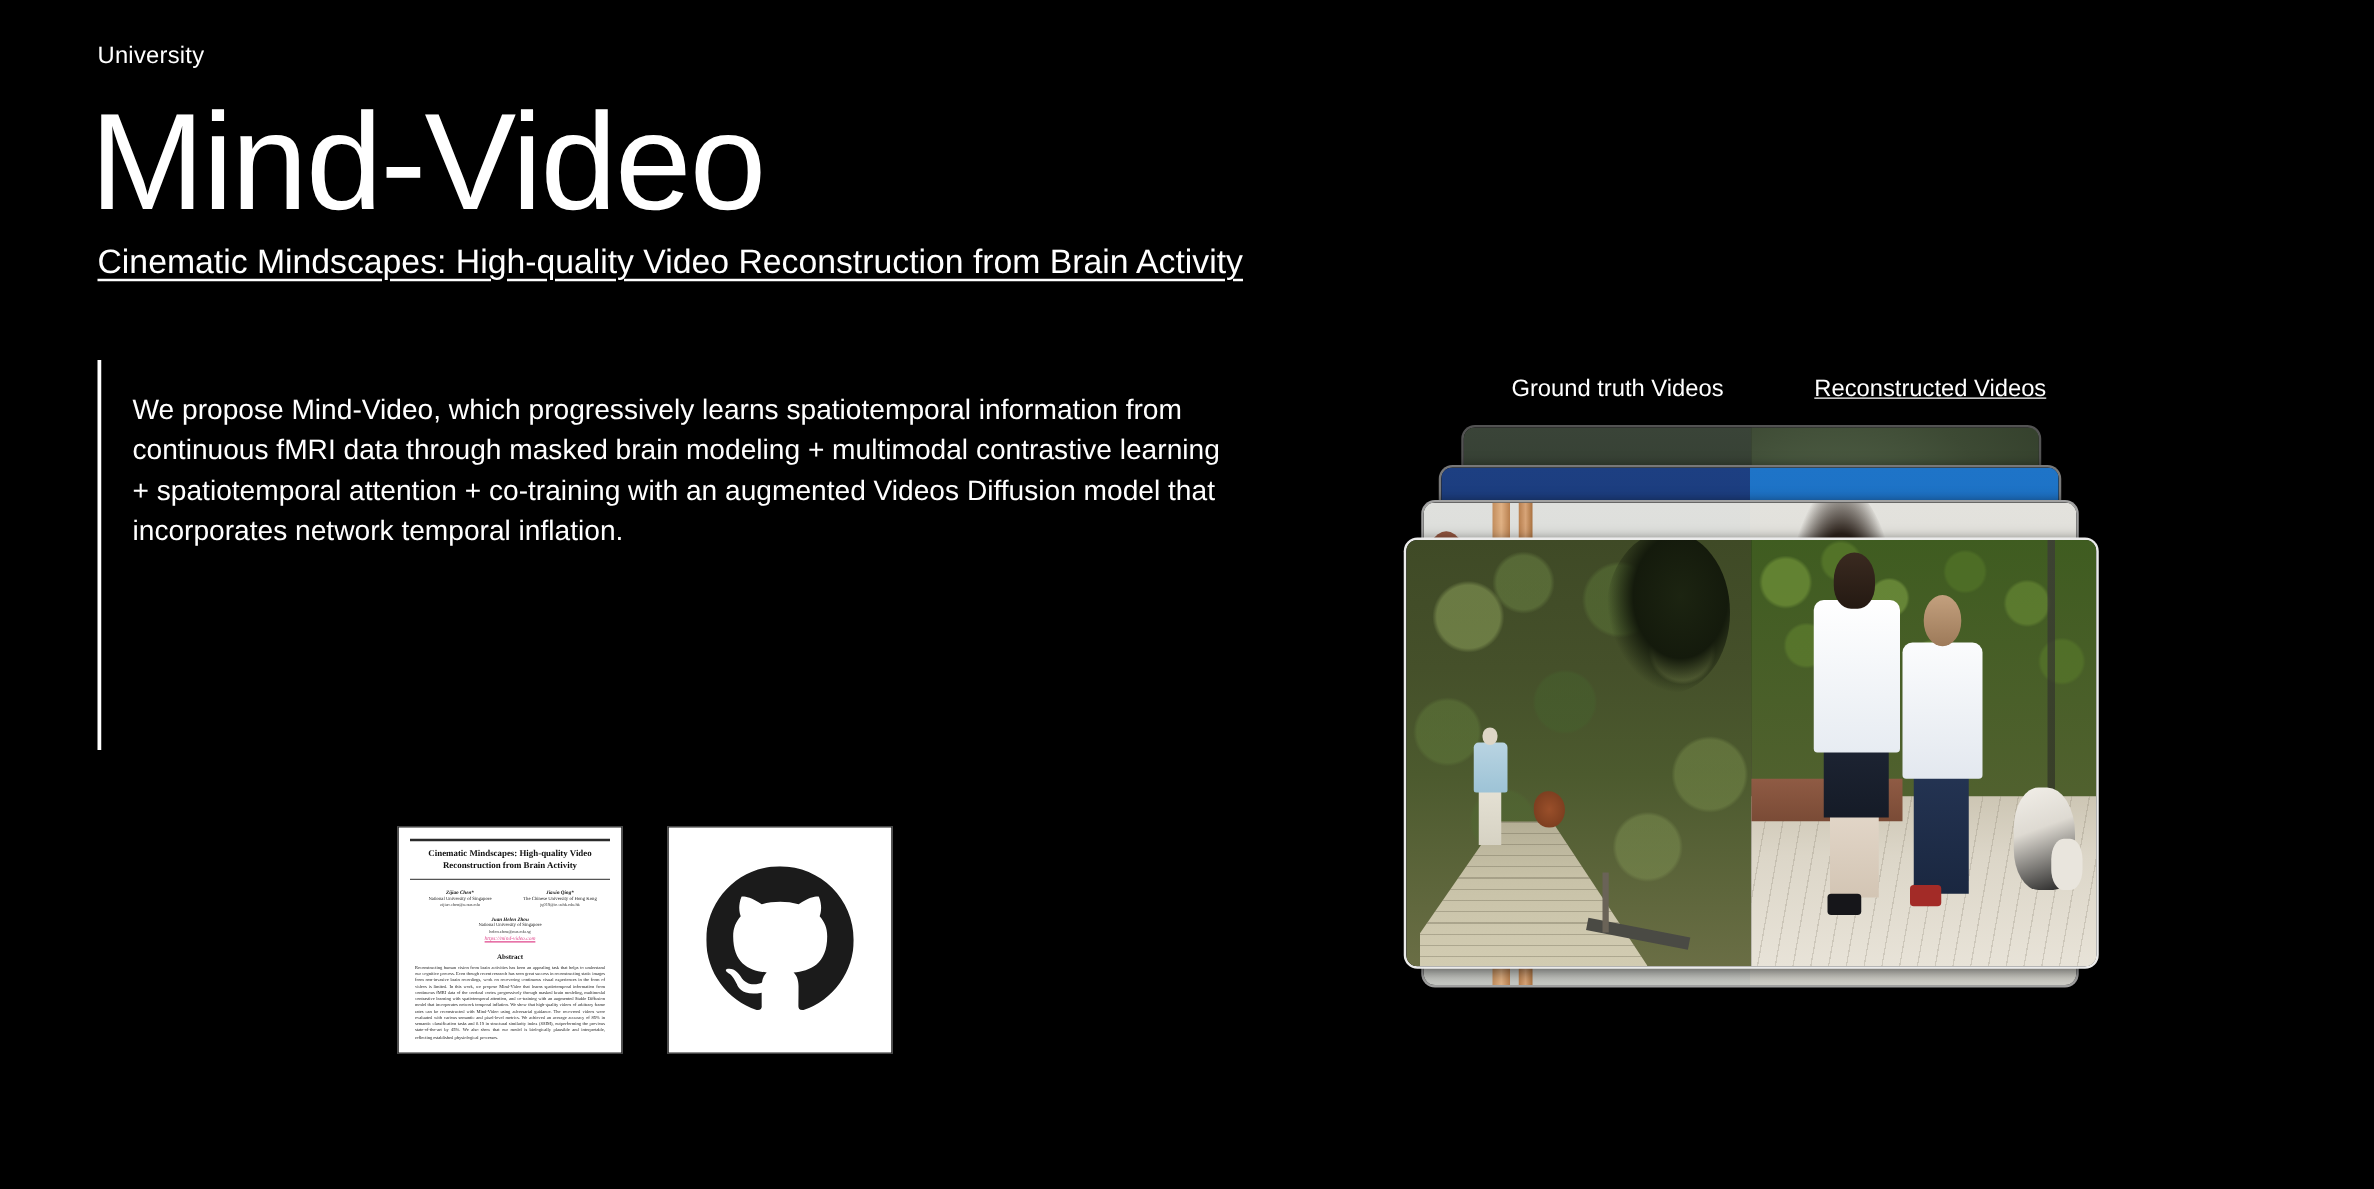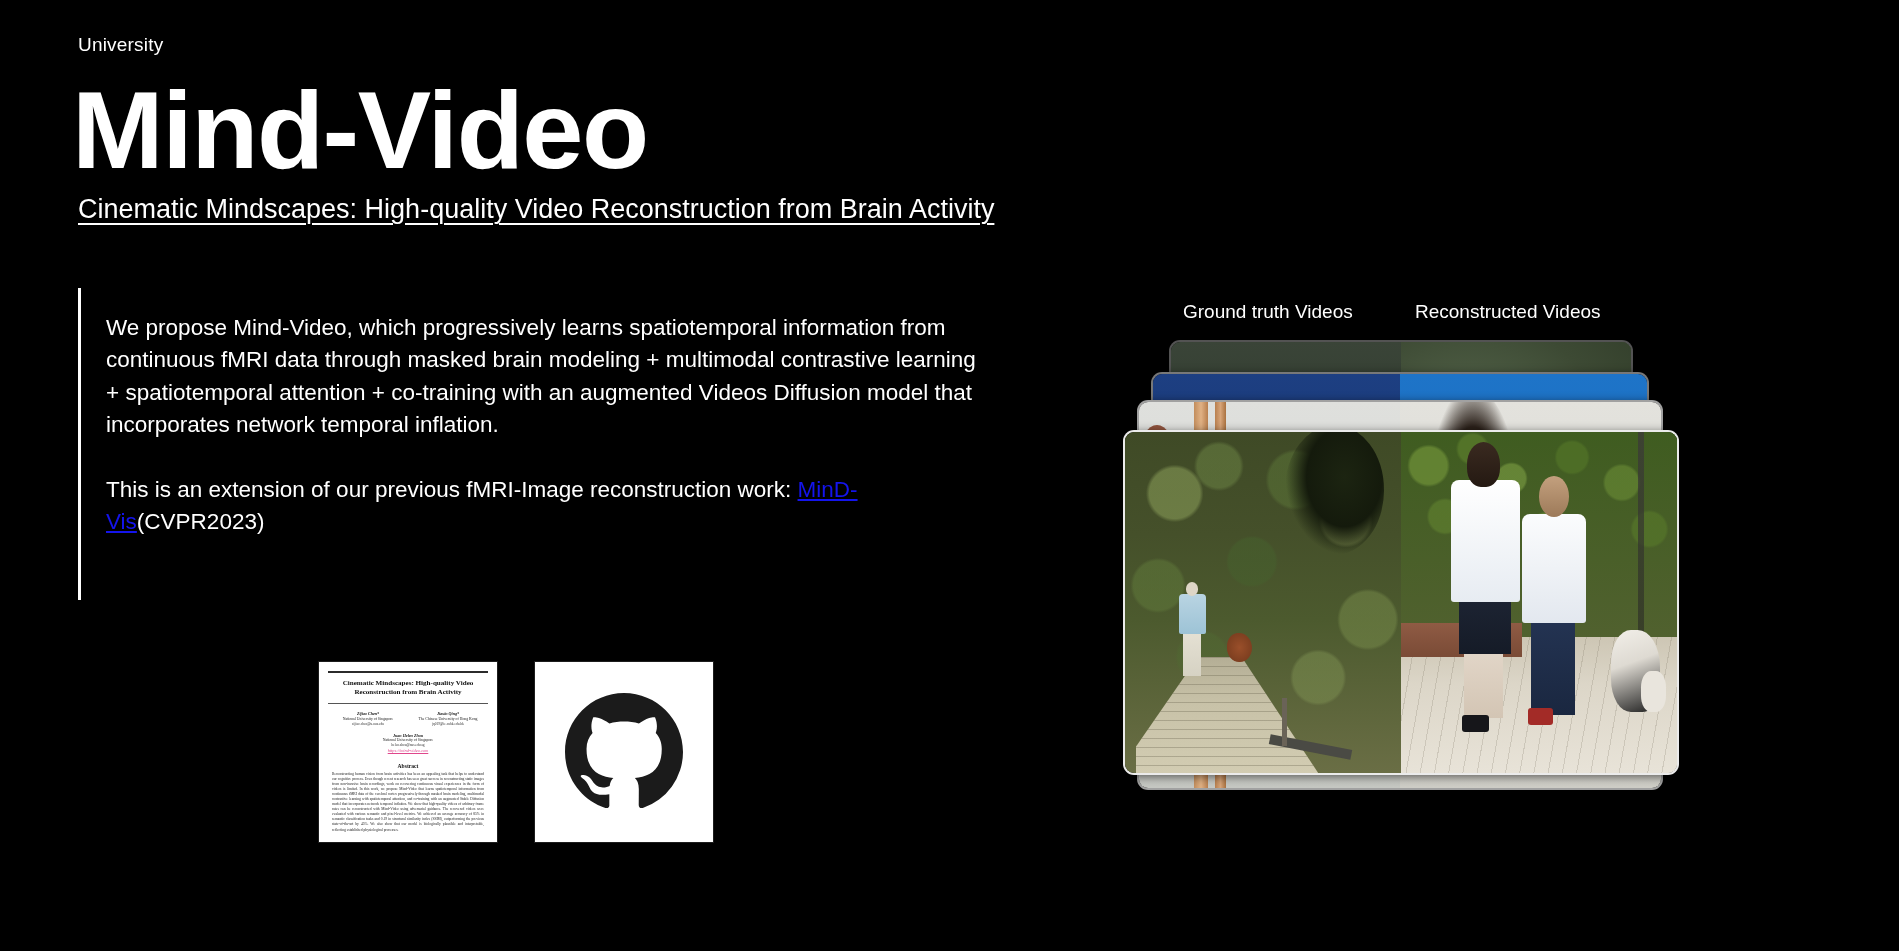--- a/index.html
+++ b/index.html
@@ -18,21 +18,21 @@
 
   .page { position: relative; width: 1899px; height: 951px; background: #000; }
 
   
   .intro-label {
     position: absolute; left: 78px; top: 33px;
     font-size: 19px; line-height: 24px; color: #ffffff; letter-spacing: .2px;
   }
   .main-title {
     position: absolute; left: 72px; top: 72px;
-    font-size: 110px; line-height: 116px; font-weight: 700;
+    font-size: 110px; line-height: 116px; font-weight: 400;
     letter-spacing: -1.5px; color: #ffffff; margin: 0;
   }
   .subtitle {
     position: absolute; left: 78px; top: 192px;
     font-size: 27px; line-height: 34px; font-weight: 400;
     color: #ffffff; text-decoration: underline;
     text-underline-offset: 5px; text-decoration-thickness: 1.5px;
   }
 
   
@@ -111,22 +111,22 @@
   }
   .github-thumb svg { width: 118px; height: 118px; display: block; }
 
   
   .right-col { position: absolute; left: 1123px; top: 300px; width: 580px; height: 600px; }
   .stack-headers {
     position: absolute; left: 60px; top: 0px; width: 500px;
     display: flex;
   }
   .stack-headers span { font-size: 19px; line-height: 24px; color: #ffffff; }
-  .hdr-gt { width: 222px; text-align: left; }
-  .hdr-rc { width: 222px; text-align: left; margin-left: 10px; }
+  .hdr-gt { width: 222px; text-align: center; }
+  .hdr-rc { width: 222px; text-align: right; margin-left: 10px; text-decoration: underline; }
 
   .stack { position: absolute; left: 0; top: 0; width: 580px; height: 560px; }
   .vcard {
     position: absolute;
     border-radius: 11px;
     overflow: hidden;
     border: 2px solid rgba(255,255,255,0.82);
     display: flex;
     background: #0a0a0a;
     box-shadow: 0 2px 10px rgba(0,0,0,.55);
@@ -275,21 +275,20 @@
 <div class="page">
 
   <div class="intro-label">University</div>
   <h1 class="main-title">Mind-Video</h1>
   <div class="subtitle">Cinematic Mindscapes: High-quality Video Reconstruction from Brain Activity</div>
 
   <div class="left-col">
     <div class="accent-bar"></div>
     <div class="body-text">
       <p>We propose Mind-Video, which progressively learns spatiotemporal information from continuous fMRI data through masked brain modeling + multimodal contrastive learning + spatiotemporal attention + co-training with an augmented Videos Diffusion model that incorporates network temporal inflation.</p>
-      <p class="gap"><span>This is an extension of our previous fMRI-Image reconstruction work: </span><span class="link">MinD-Vis</span><span>(CVPR2023)</span></p>
     </div>
   </div>
 
   <div class="assets">
 
     <div class="asset-card">
       <div class="paper-thumb">
         <div class="paper-rule"></div>
         <div class="paper-title">Cinematic Mindscapes: High-quality Video Reconstruction from Brain Activity</div>
         <div class="paper-rule thin"></div>

